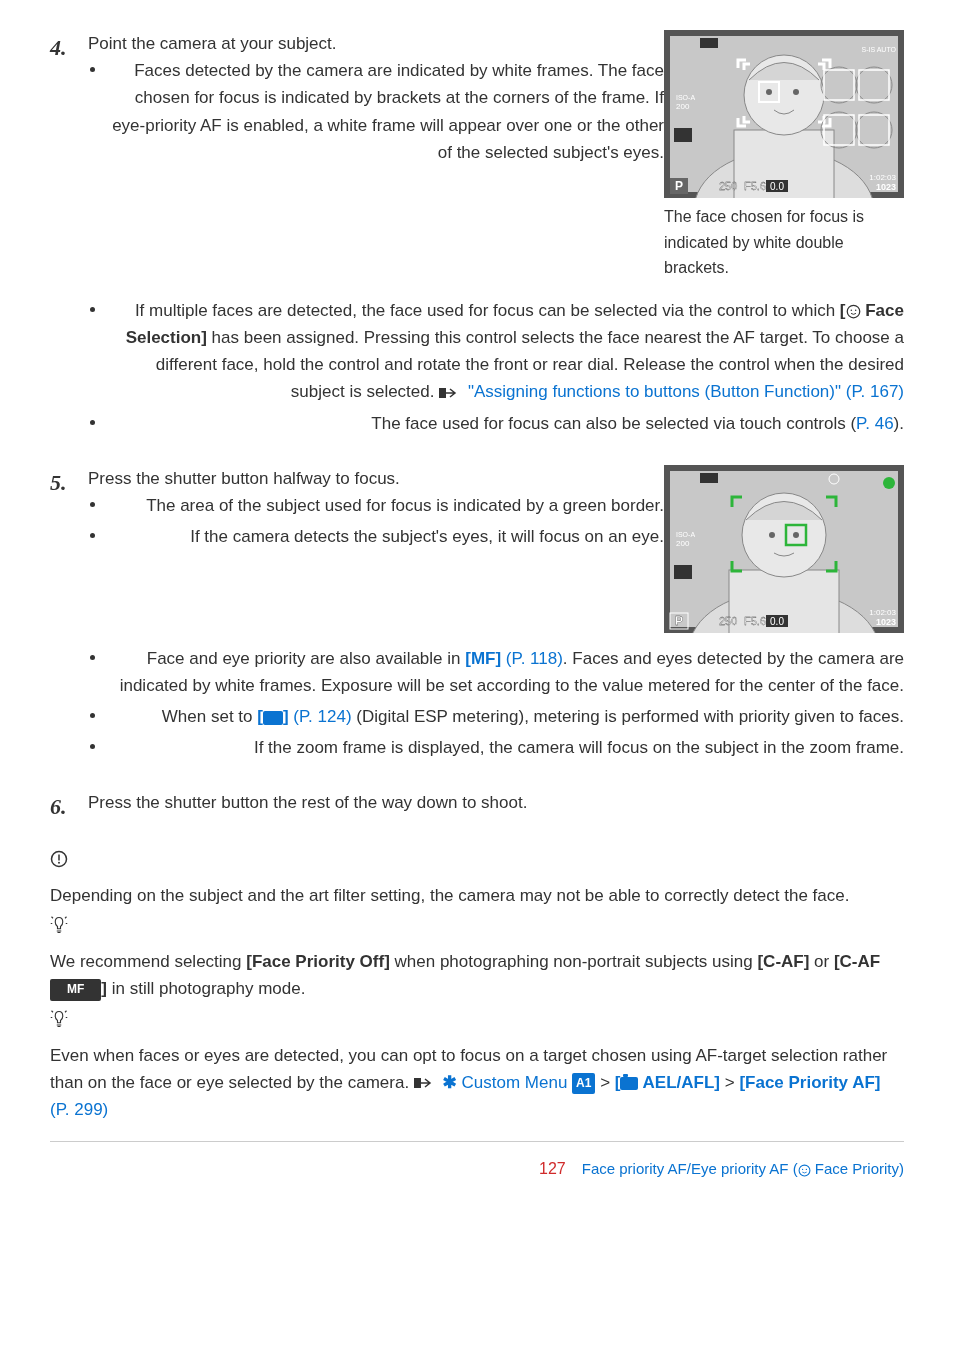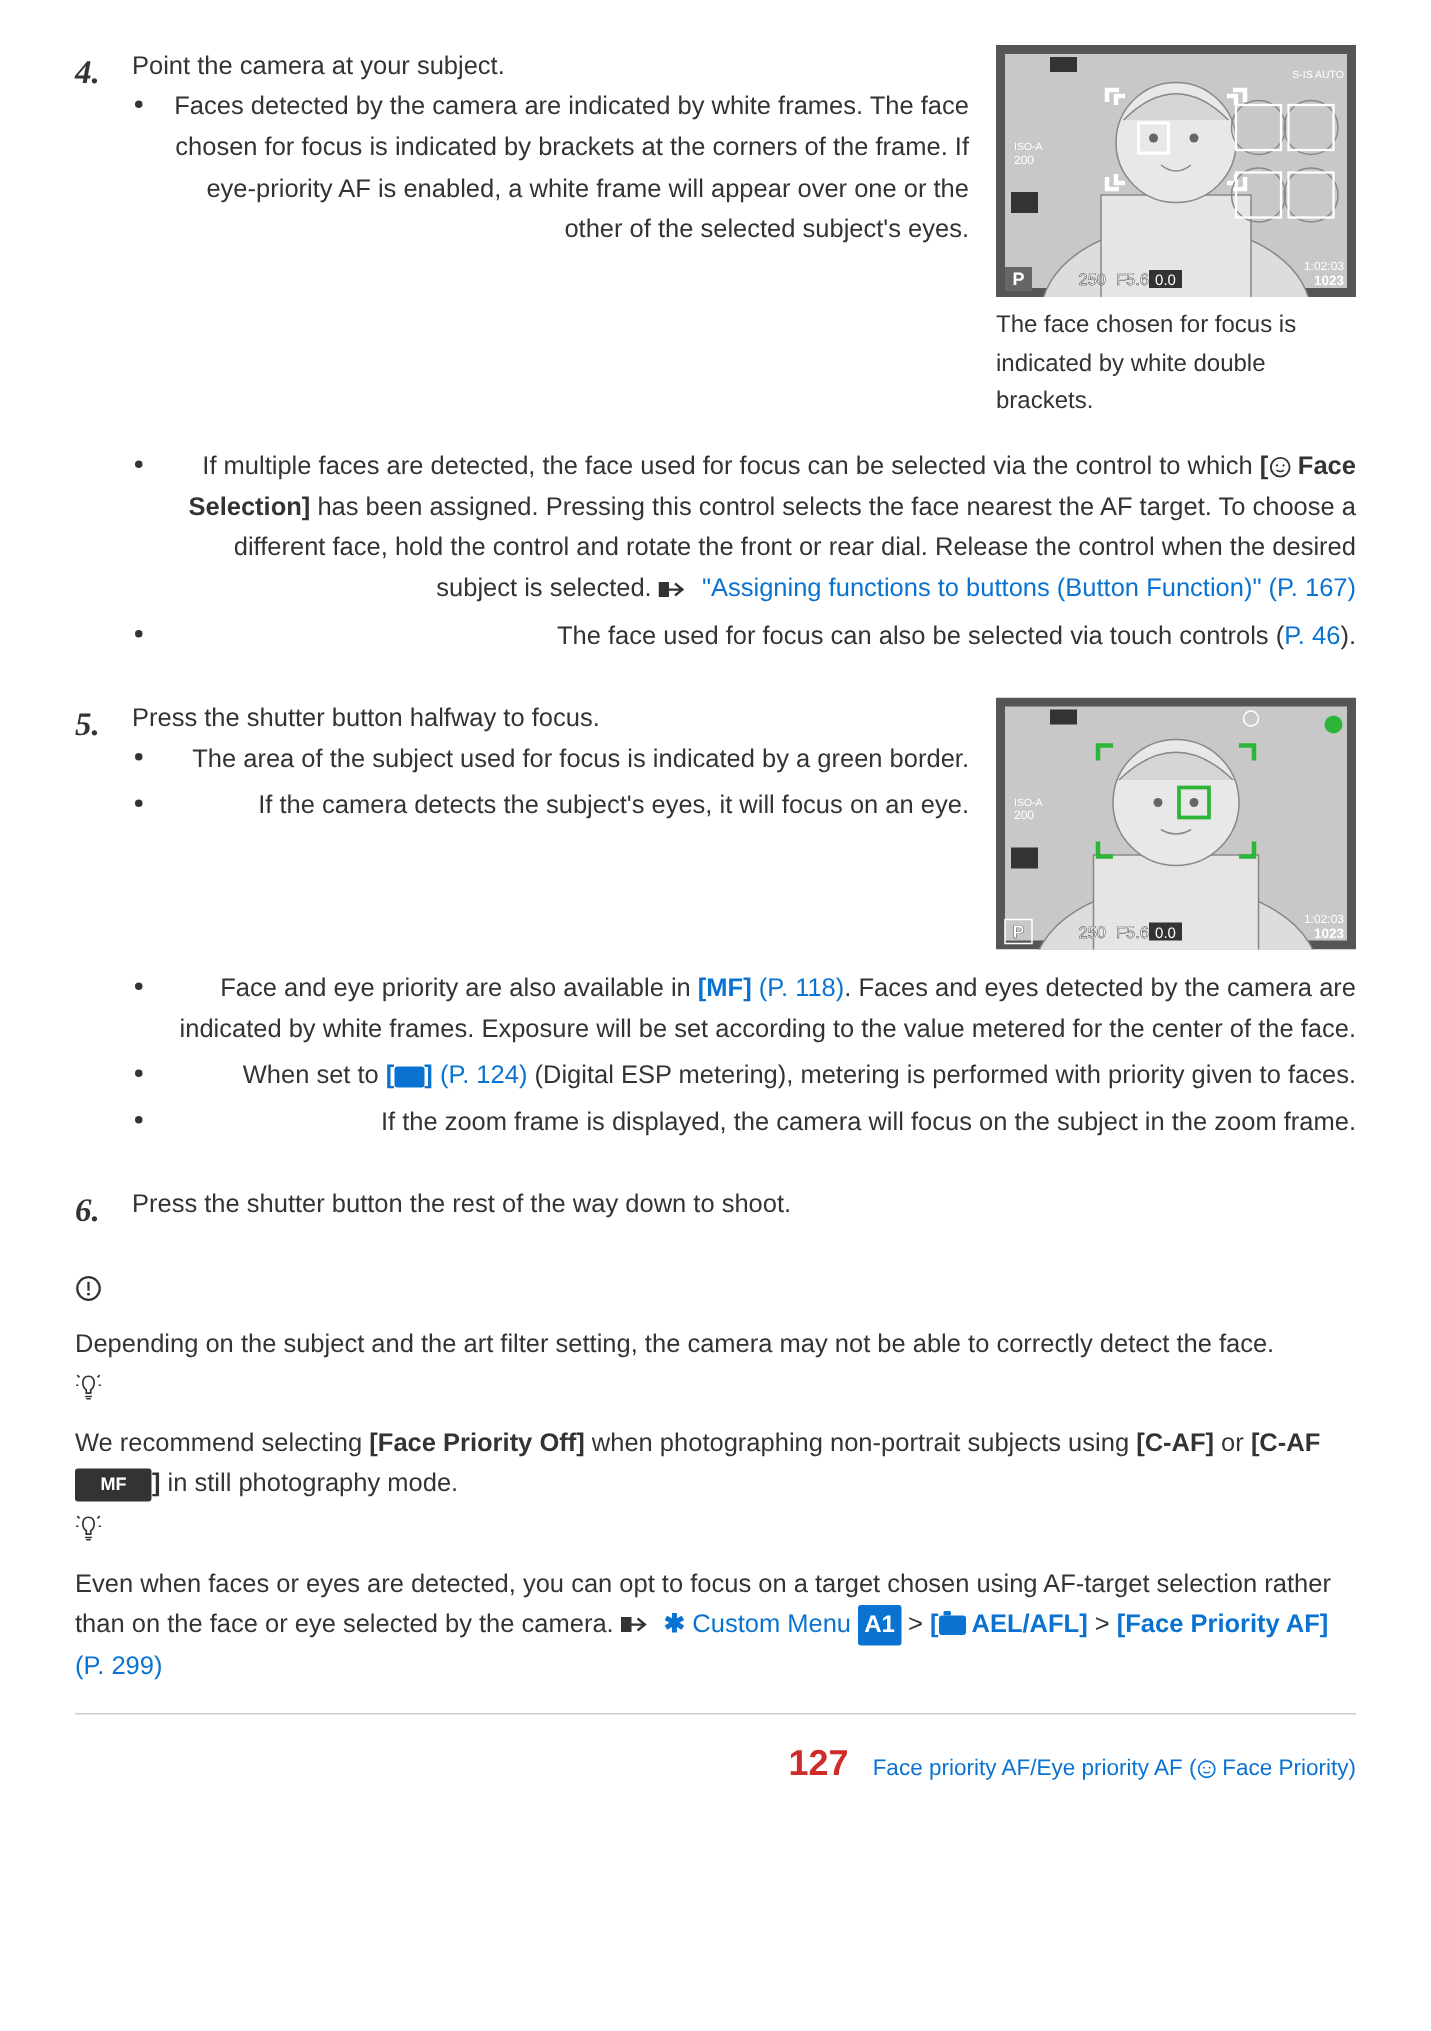--- a/index.html
+++ b/index.html
@@ -9,41 +9,41 @@
     line-height: 1.6;
     color: #333;
     width: 954px;
     padding: 30px 50px 20px 50px;
     background: #fff;
     font-weight: 300;
   }
   .step { display: flex; gap: 16px; margin-bottom: 24px; }
   .step-num { font-style: italic; font-weight: bold; font-size: 22px; font-family: Georgia, serif; flex-shrink: 0; width: 22px; }
   .step-body { flex: 1; }
-  .with-figure { display: flex; gap: 18px; align-items: flex-start; }
+  .with-figure { display: flex; align-items: flex-start; }
   .text-col { flex: 1; }
   .figure-col { flex-shrink: 0; width: 240px; text-align: center; }
   .figure-caption { font-size: 16px; text-align: left; margin-top: 6px; }
   .bullet-list { list-style: none; margin-left: 0; }
   .bullet-list > li { position: relative; padding-left: 18px; margin-bottom: 4px; text-align: right; }
   .bullet-list > li::before { content: ''; position: absolute; left: 2px; top: 10px; width: 5px; height: 5px; background: #333; border-radius: 50%; }
   .link { color: #0a73d1; }
   .note-list { margin-top: 24px; }
   .note-item { display: flex; gap: 6px; margin-bottom: 6px; flex-direction: column; }
   .note-icon { flex-shrink: 0; width: 20px; font-weight: bold; }
   .note-body { flex: 1; }
   strong { font-weight: bold; }
   .icon-inline { display: inline-flex; vertical-align: middle; }
   .divider { border: none; border-top: 1px solid #ccc; margin: 18px 0 14px; }
   .footer { display: flex; justify-content: flex-end; align-items: baseline; gap: 16px; }
-  .page-num { color: #d02b2b; font-size: 24px; font-weight: 700; }
+  .page-num { color: #d02b2b; font-size: 16px; font-weight: 400; }
   .footer-link { color: #0a73d1; font-size: 15px; }
   svg.camera-screen { width: 240px; height: 168px; display: block; }
   .mf-badge { display: inline-block; background: #333; color: #fff; font-size: 12px; font-weight: bold; padding: 1px 17px; border-radius: 2px; vertical-align: middle; }
-  .a1-badge { display: inline-block; background: #0a73d1; color: #fff; font-size: 16px; font-weight: bold; padding: 1px 4px; border-radius: 2px; vertical-align: middle; }
+  .a1-badge { display: inline-block; background: #0a73d1; color: #fff; font-size: 12px; font-weight: bold; padding: 1px 4px; border-radius: 2px; vertical-align: middle; }
   .gear { color: #0a73d1; font-weight: bold; }
   .cam-icon { display: inline-block; width: 18px; height: 13px; background: #0a73d1; border-radius: 2px; vertical-align: middle; position: relative; }
   .cam-icon::after { content: ''; position: absolute; top: -3px; left: 3px; width: 5px; height: 3px; background: #0a73d1; border-radius: 1px; }
   .meter-icon { display: inline-block; width: 20px; height: 14px; background: #0a73d1; border-radius: 2px; vertical-align: middle; position: relative; }
 </style>
 </head>
 <body>
 
 <div class="step">
   <div class="step-num">4.</div>

